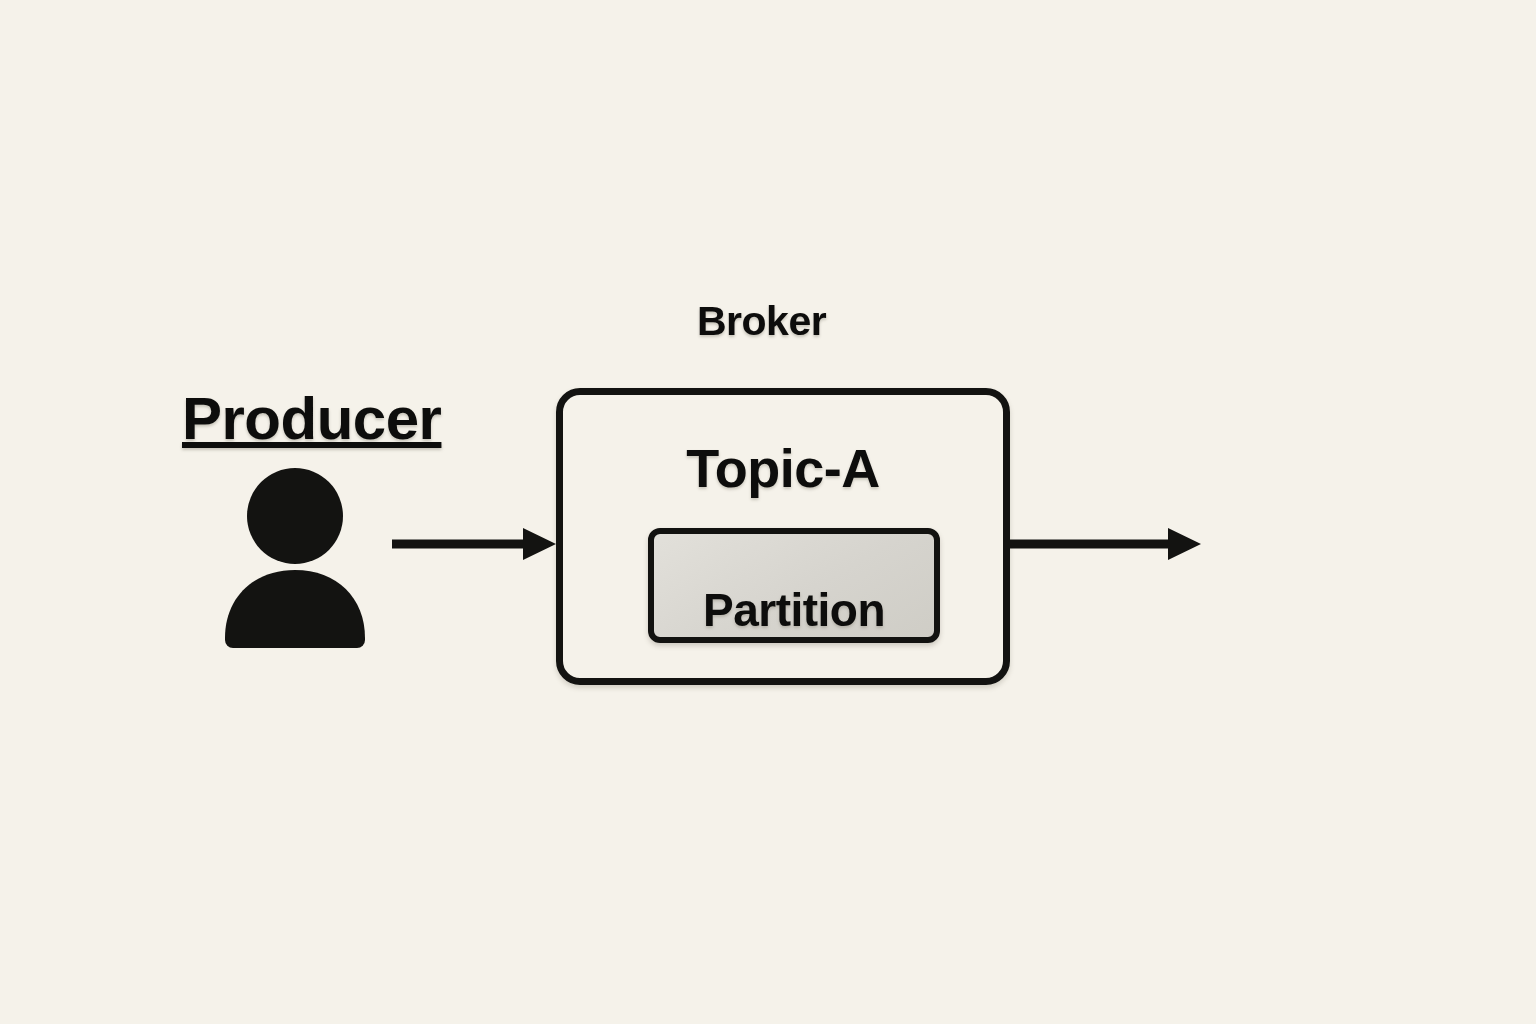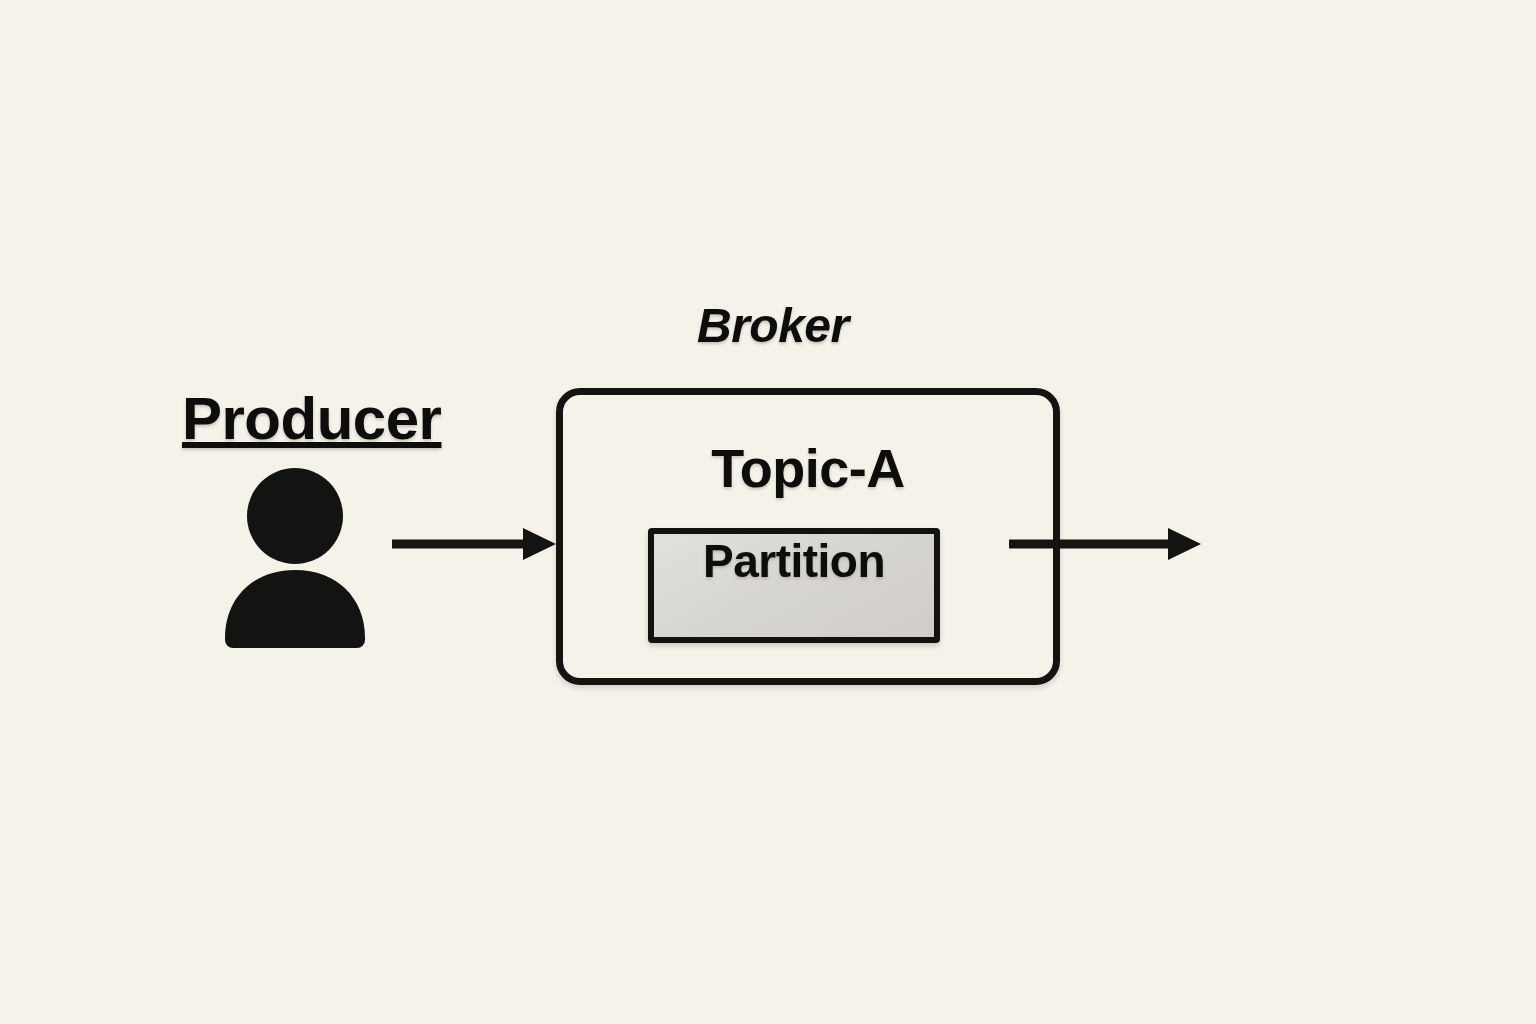--- a/index.html
+++ b/index.html
@@ -50,28 +50,27 @@
   #consumer-group { position: absolute; left: 1130px; top: 380px; width: 320px; height: 280px; }
   #consumer-label { left: 8px; top: 4px; font-size: 55px; }
 
   
   .person-icon { position: absolute; left: 45px; top: 88px; width: 160px; height: 180px; }
 
   
   #broker-label {
     left: 697px;
     top: 298px;
-    font-size: 48px;
-    font-style: italic;
+    font-size: 41px;
   }
   #broker-box {
     position: absolute;
     left: 556px;
     top: 388px;
-    width: 504px;
+    width: 454px;
     height: 297px;
     box-sizing: border-box;
     border: 7px solid #131311;
     border-radius: 24px;
     background: transparent;
     box-shadow: 0 3px 5px rgba(90,85,70,.22);
     padding-left: 44px;
   }
   #topic-label {
     position: absolute;
@@ -86,25 +85,25 @@
     letter-spacing: -0.5px;
   }
   #partition-box {
     position: absolute;
     left: 85px;
     top: 133px;
     width: 292px;
     height: 115px;
     box-sizing: border-box;
     border: 6px solid #121210;
-    border-radius: 4px;
+    border-radius: 12px;
     background: linear-gradient(150deg, #e2e0da 0%, #d6d4ce 55%, #cfcdc6 100%);
     box-shadow: 0 3px 5px rgba(90,85,70,.25);
     display: flex;
-    align-items: flex-start;
+    align-items: flex-end;
     justify-content: center;
   }
   #partition-label {
     font-size: 46px;
     font-weight: bold;
     color: #0d0d0c;
     letter-spacing: -0.5px;
     text-shadow: 0 2px 3px rgba(120,115,100,.35);
   }
 

